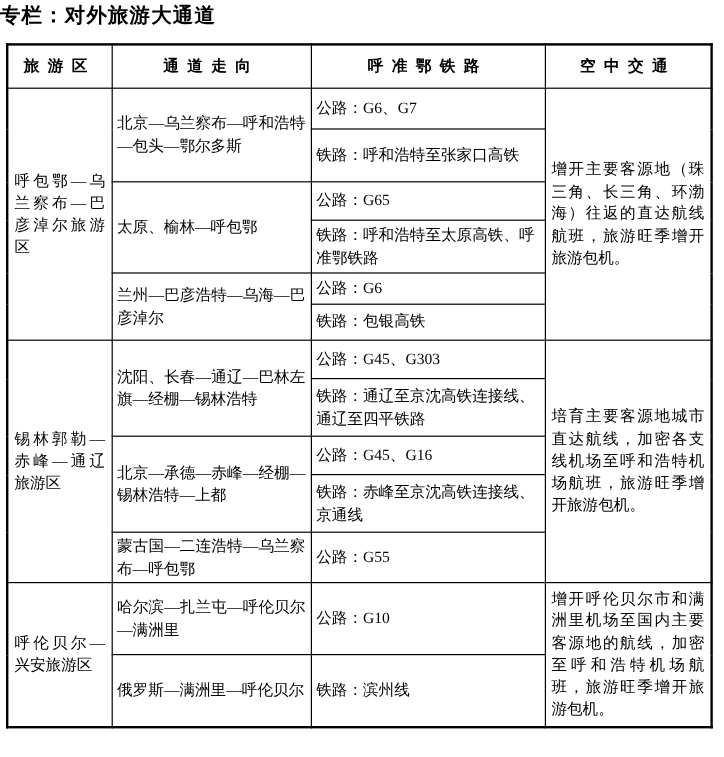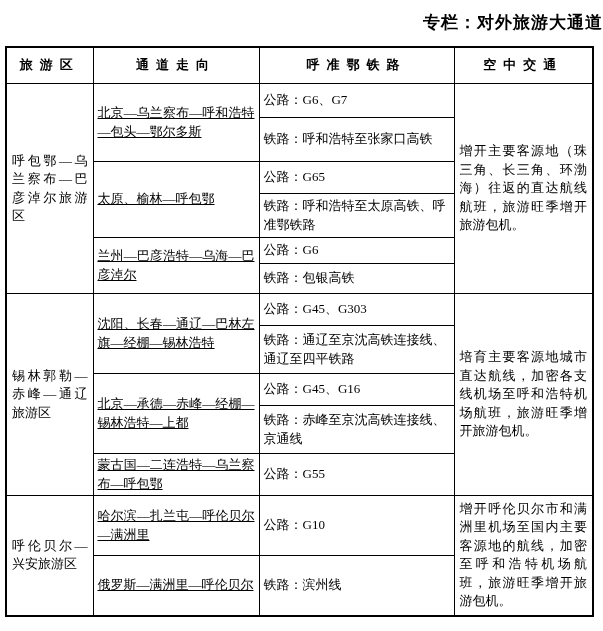--- a/index.html
+++ b/index.html
@@ -9,24 +9,24 @@
     color: #000000;
     font-family: "Liberation Serif", "DejaVu Serif", serif;
   }
   body {
     width: 603px;
     height: 631px;
     overflow: hidden;
     position: relative;
   }
   .page-title {
-    text-align: right;
+    text-align: left;
     font-weight: bold;
     font-size: 17px;
-    padding-top: 11px;
+    padding-top: 1px;
     letter-spacing: 1px;
     font-family: "Liberation Sans", "DejaVu Sans", sans-serif;
   }
   table.corridor-table {
     border-collapse: collapse;
     table-layout: fixed;
     width: 587px;
     margin: 12px 0 0 5px;
     border: 2px solid #000000;
   }
@@ -48,21 +48,20 @@
   }
   td.zone-cell {
     text-align: justify;
     text-justify: inter-ideograph;
     padding: 2px 5px;
   }
   td.route-cell {
     text-align: justify;
     text-justify: inter-ideograph;
     padding: 2px 4px;
-    text-decoration: underline;
   }
   td.ground-cell {
     text-align: left;
     padding: 2px 4px;
   }
   td.air-cell {
     text-align: justify;
     text-justify: inter-ideograph;
     padding: 2px 5px;
   }

